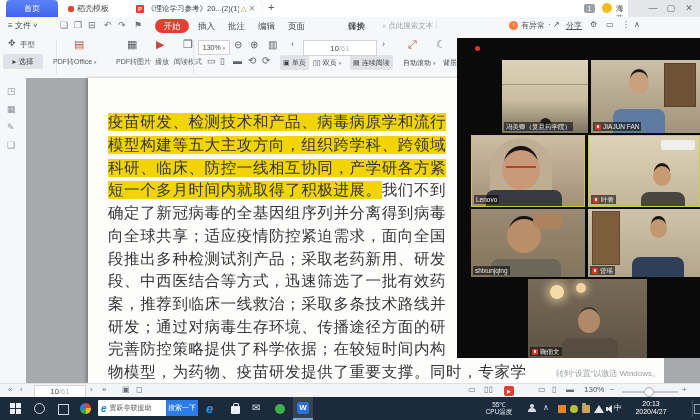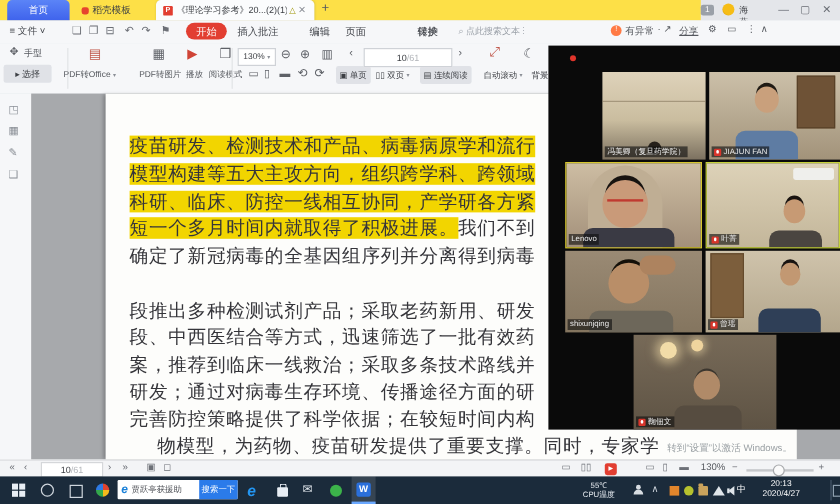--- a/index.html
+++ b/index.html
@@ -1,20 +1,20 @@
 <!DOCTYPE html>
 <html><head>
 <meta charset="utf-8">
 <style>
   html,body{margin:0;padding:0;background:#666;}
   #screen{position:relative;width:700px;height:420px;overflow:hidden;
     font-family:"Liberation Sans",sans-serif;background:#e4e6ea;cursor:default;}
 
   
-  .titlebar{position:absolute;left:0;top:0;width:584px;height:17px;background:#fde047;}
+  .titlebar{position:absolute;left:0;top:0;width:628px;height:17px;background:#ffffff;}
   .tab{position:absolute;top:0;height:17px;display:flex;align-items:center;font-size:8px;color:#3c3f44;
        border-radius:4px 4px 0 0;padding:0 6px;box-sizing:border-box;}
   .tab-home{left:6px;width:52px;background:linear-gradient(180deg,#5b84f7,#3f63ec);color:#fff;justify-content:center;}
   .tab-docer{left:62px;width:66px;}
   .docer-dot{width:6px;height:6px;border-radius:2px;background:#e6442e;margin-right:3px;flex:0 0 auto;}
   .tab-pdf{left:130px;width:132px;background:#fbfcfd;box-shadow:0 0 2px rgba(0,0,0,.15);}
   .pdficon{width:8px;height:8px;background:#e23e31;border-radius:1px;color:#fff;font-size:6px;font-weight:bold;
        display:flex;align-items:center;justify-content:center;margin-right:3px;flex:0 0 auto;}
   .tabtitle{white-space:nowrap;overflow:hidden;max-width:92px;font-size:7.5px;}
   .warn{color:#a0960a;font-size:7px;margin:0 2px;}
@@ -165,21 +165,21 @@
   <div class="menubar">
     <div class="mfile">≡ <span>文件</span> ˅</div>
     <span class="micon" style="left:60px;">❏</span>
     <span class="micon" style="left:74px;">❐</span>
     <span class="micon" style="left:88px;">⊟</span>
     <span class="micon" style="left:104px;">↶</span>
     <span class="micon" style="left:118px;">↷</span>
     <span class="micon" style="left:134px;">⚑</span>
     <div class="mstart">开始</div>
     <span class="mitem" style="left:198px;">插入</span>
-    <span class="mitem" style="left:215px;">批注</span>
+    <span class="mitem" style="left:228px;">批注</span>
     <span class="mitem" style="left:258px;">编辑</span>
     <span class="mitem" style="left:288px;">页面</span>
     <span class="mitem" style="left:318px;margin-left:30px;">保护</span>
     <span class="mitem" style="left:348px;">转换</span>
     <div class="msearch">⌕ <span>点此搜索文本</span> ⋮</div>
     <div class="cloudwarn">!</div>
     <span class="mr" style="left:521px;">有异常</span>
     <span class="mr" style="left:548px;">·&nbsp;↗</span>
     <span class="mr" style="left:566px;text-decoration:underline;">分享</span>
     <span class="mr" style="left:590px;">⚙</span>
@@ -247,26 +247,27 @@
     <span class="sbicon" style="top:62px;">❑</span>
   </div>
 
   <div class="canvas">
     <div class="page">
       <div class="dline" style="top:33px;"><span class="hl">疫苗研发、检测技术和产品、病毒病原学和流行</span><span></span></div>
       <div class="dline" style="top:56px;"><span class="hl">模型构建等五大主攻方向，组织跨学科、跨领域</span><span></span></div>
       <div class="dline" style="top:79px;"><span class="hl">科研、临床、防控一线相互协同，产学研各方紧</span><span></span></div>
       <div class="dline" style="top:101px;"><span class="hl">短一个多月时间内就取得了积极进展。</span><span>我们不到</span></div>
       <div class="dline" style="top:124px;"><span class="hl"></span><span>确定了新冠病毒的全基因组序列并分离得到病毒</span></div>
+      <div class="dline" style="top:147px;"><span class="hl"></span><span>向全球共享；适应疫情防控紧迫需求，面向全国</span></div>
       <div class="dline" style="top:170px;"><span class="hl"></span><span>段推出多种检测试剂产品；采取老药新用、研发</span></div>
       <div class="dline" style="top:192px;"><span class="hl"></span><span>段、中西医结合等方式，迅速筛选了一批有效药</span></div>
       <div class="dline" style="top:215px;"><span class="hl"></span><span>案，推荐到临床一线救治；采取多条技术路线并</span></div>
       <div class="dline" style="top:238px;"><span class="hl"></span><span>研发；通过对病毒生存环境、传播途径方面的研</span></div>
       <div class="dline" style="top:260px;"><span class="hl"></span><span>完善防控策略提供了科学依据；在较短时间内构</span></div>
-      <div class="dline" style="top:283px;margin-left:23px;"><span class="hl"></span><span>物模型，为药物、疫苗研发提供了重要支撑。同时，专家学</span></div>
+      <div class="dline" style="top:283px;"><span class="hl"></span><span>物模型，为药物、疫苗研发提供了重要支撑。同时，专家学</span></div>
     </div>
   </div>
 
   <div class="watermark">转到“设置”以激活 Windows。</div>
 
   <div class="meeting">
     <div class="recdot"></div>
 
     <div class="tile" style="left:45px;top:22px;width:86px;height:73px;background:linear-gradient(180deg,#ded2ba 0%,#cabd9f 55%,#7c7160 100%);">
       <div class="scene" style="left:0;top:24px;width:86px;height:1px;background:rgba(120,105,80,.5);"></div>

